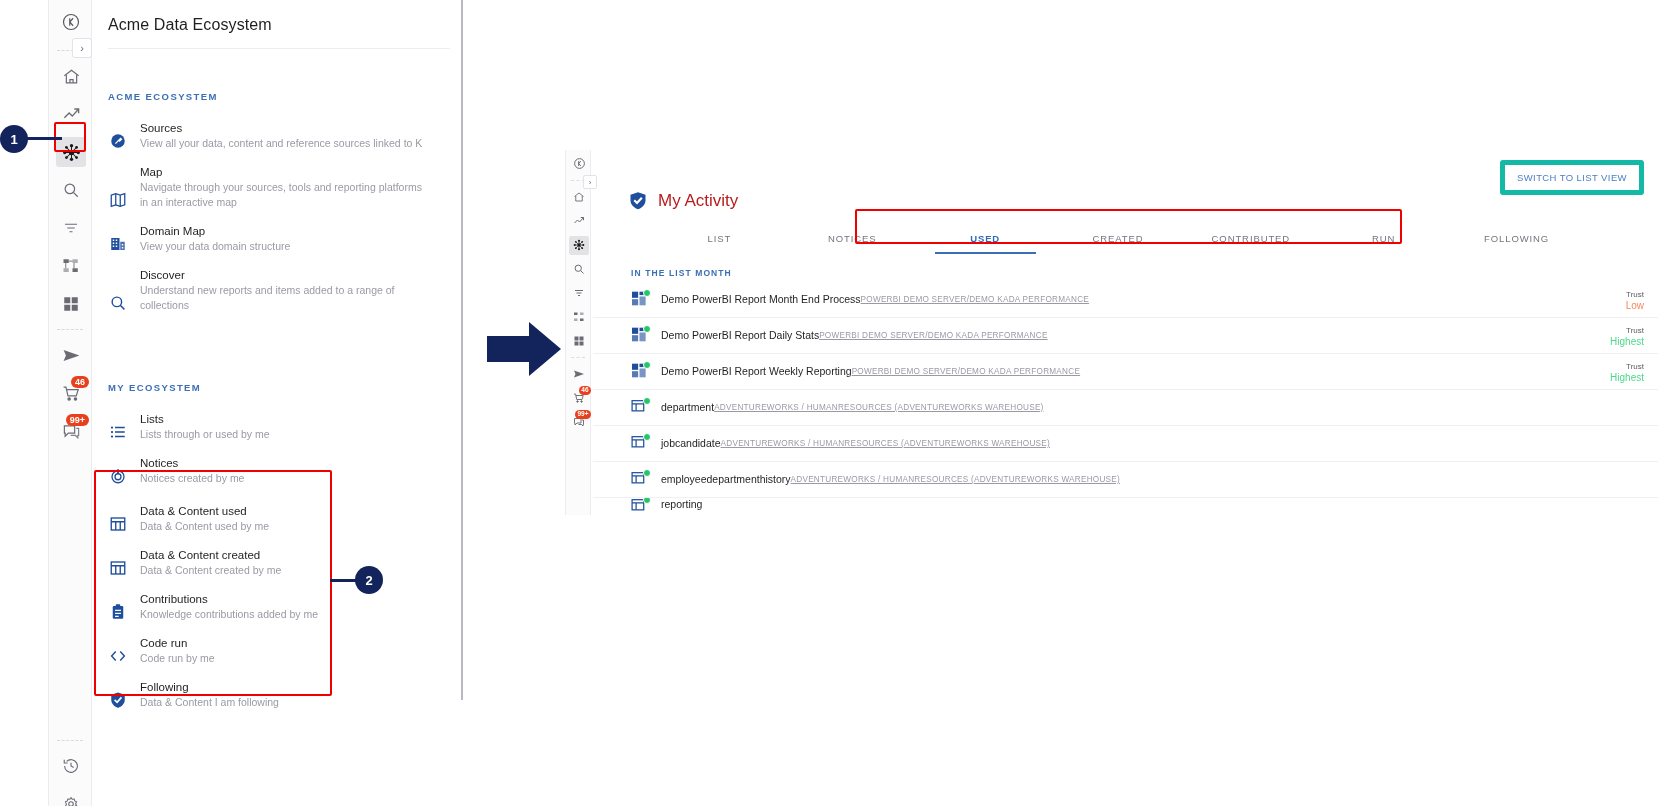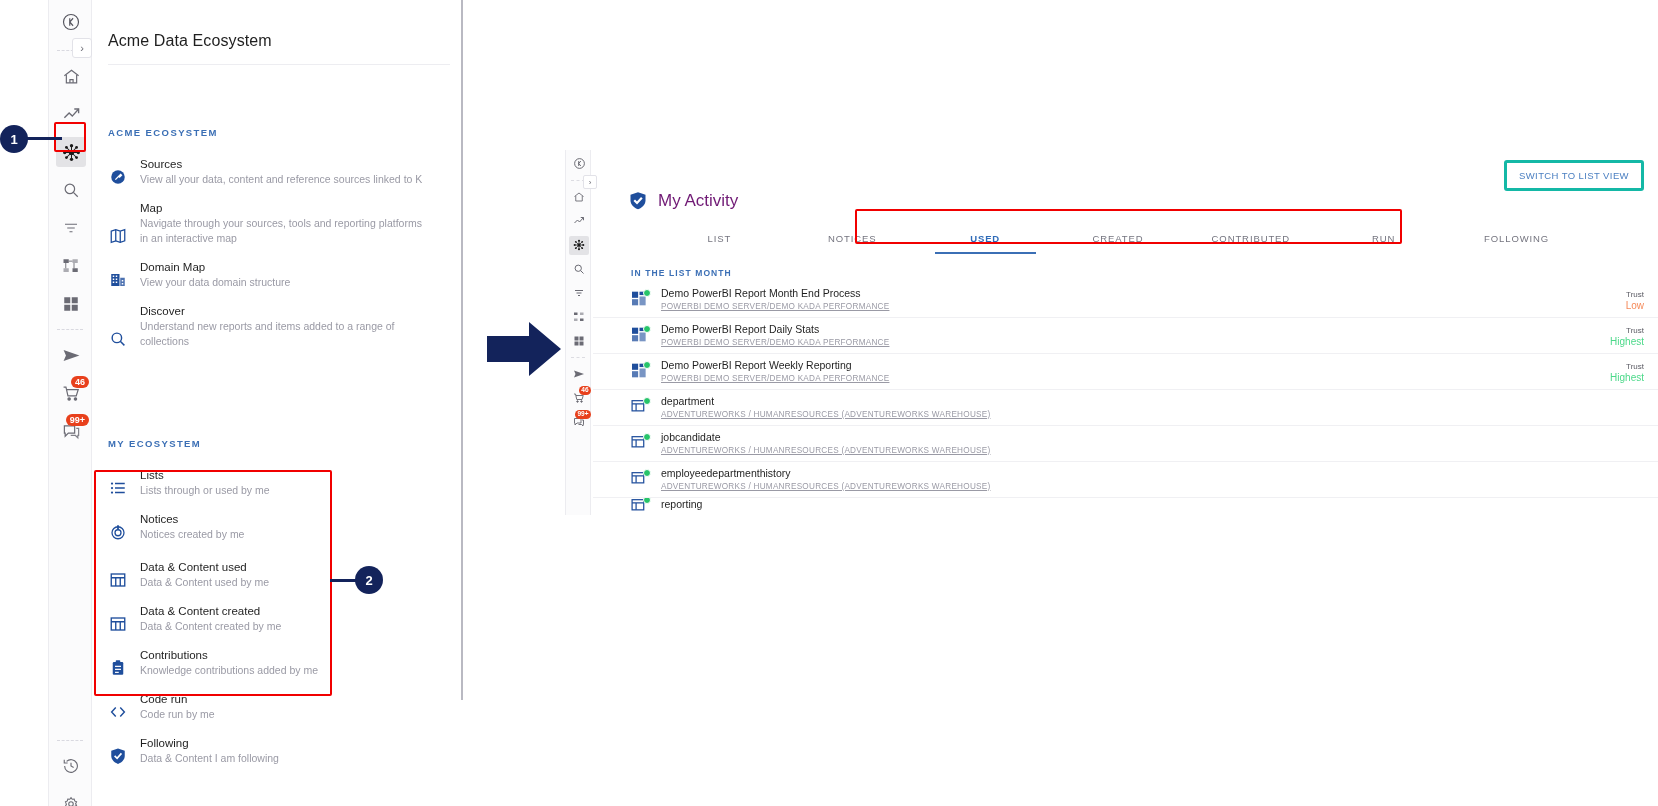--- a/index.html
+++ b/index.html
@@ -37,29 +37,29 @@
     font-size:9px; line-height:12px; border-radius:8px; padding:0 4px; font-weight:bold;
     min-width:14px; text-align:center;
   }
   .collapse-chev {
     position:absolute; left:72px; top:38px; width:20px; height:20px;
     background:#fff; border:1px solid #e2e2e8; border-radius:3px;
     display:flex; align-items:center; justify-content:center; color:#6b6b74; font-size:11px;
     z-index: 5;
   }
 
-  #left-content { position:absolute; left:92px; top:16px; right:4px; height:716px; background:#fff; }
+  #left-content { position:absolute; left:92px; top:0; right:4px; height:716px; background:#fff; }
   #panel-title {
     font-size:16px; color:#1f1f1f; padding:16px 0 0 16px; letter-spacing:.1px;
   }
   #panel-title-rule { margin:14px 8px 0 16px; border-top:1px solid #ededf1; }
 
   .section-label {
     color:#3b6fb5; font-size:9.5px; letter-spacing:1.4px; font-weight:bold;
-    padding:0 0 0 16px; text-transform:uppercase;margin-top:20px;
+    padding:0 0 0 16px; text-transform:uppercase;
   }
   .menu-item { display:flex; gap:12px; padding:7px 0 7px 16px; align-items:flex-end; }
   .menu-ico { width:20px; min-width:20px; height:20px; color:#1f4e9c; display:flex; align-items:center; justify-content:center; margin-top:1px;}
   .menu-text { display:flex; flex-direction:column; }
   .menu-title { font-size:11.5px; color:#1f1f1f; line-height:15px; }
   .menu-sub { font-size:10.5px; color:#9a9aa5; line-height:15px; max-width:290px; }
 
   .redbox { position:absolute; border:2px solid #f10000; border-radius:2px; pointer-events:none; }
 
   .step {
@@ -89,39 +89,39 @@
   .r-badge { position:absolute; top:0px; right:1px; background:#e8401c; color:#fff;
     font-size:6.5px; line-height:8.5px; border-radius:6px; padding:0 2.5px; font-weight:bold; }
   .r-chev { position:absolute; left:18px; top:25px; width:14px; height:14px; background:#fff;
     border:1px solid #e2e2e8; border-radius:2px; display:flex; align-items:center; justify-content:center;
     color:#6b6b74; font-size:8px; z-index:4;}
 
   #act-body { position:absolute; left:28px; top:0; right:0; height:365px; }
 
   #act-head { display:flex; align-items:center; gap:10px; padding:40px 0 0 35px; }
   #act-shield { width:20px; height:21px; }
-  #act-title { font-size:17px; color:#701a75; }
+  #act-title { font-size:17px; color:#b91c1c; }
 
   #switch-btn {
     position:absolute; right:14px; top:10px;
-    border:3px solid #14b8a6; border-radius:3px; background:#fff;
+    border:5px solid #14b8a6; border-radius:3px; background:#fff;
     color:#4a7fc1; font-size:9.5px; letter-spacing:.4px; padding:7px 12px; font-weight:500;
   }
 
   #tabs { display:flex; margin:14px 0 0 60px; width:930px; }
   .tab { flex:1; text-align:center; font-size:9.5px; letter-spacing:.9px; color:#74747f; padding:8px 0 10px; position:relative;}
   .tab.active { color:#2f6bb8; font-weight:bold; }
   .tab.active:after { content:""; position:absolute; left:12%; right:12%; bottom:0; height:2.5px; background:#3b6fb5; }
 
   #last-month { color:#3b6fb5; font-size:8.5px; letter-spacing:1.1px; font-weight:bold; margin:14px 0 4px 38px;}
 
   .row { display:flex; align-items:center; border-bottom:1px solid #f0f0f3; padding:6px 14px 6px 38px; height:36px;}
   .row-ico { width:22px; min-width:22px; height:18px; position:relative; margin-right:8px; }
   .row-dot { position:absolute; top:-2px; right:2px; width:8px; height:8px; border-radius:50%; background:#27c46a; border:1.3px solid #fff;}
-  .row-text { flex:1; display:flex; flex-direction:column; }
+  .row-text { flex:1; display:flex; flex-direction:row; }
   .row-title { font-size:10.5px; color:#1f1f1f; line-height:13px; }
   .row-sub { font-size:8.2px; color:#9a9aa5; letter-spacing:.25px; line-height:13px;text-decoration:underline; }
   .row-trust { text-align:right; min-width:60px; }
   .trust-label { font-size:8px; color:#5a5a63; line-height:11px; }
   .trust-val { font-size:10px; line-height:11px; }
 </style>
 </head>
 <body>
 
 <div id="left-panel">

